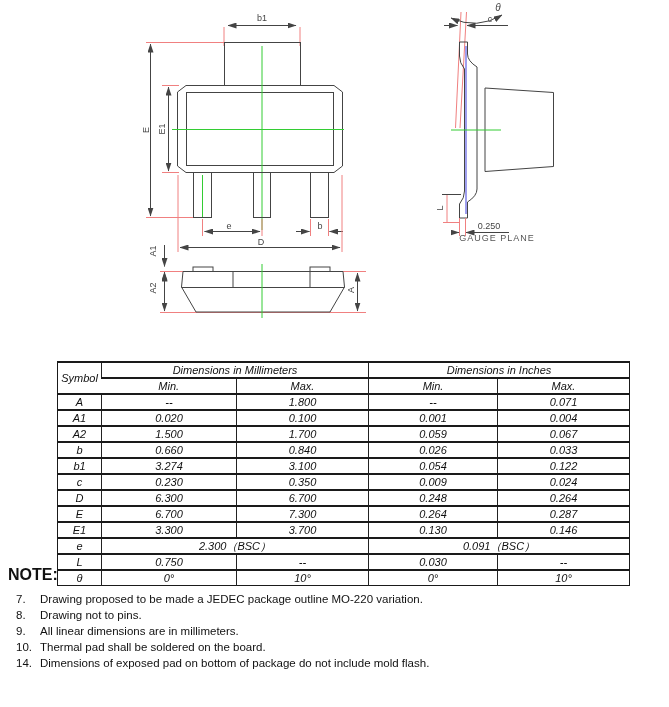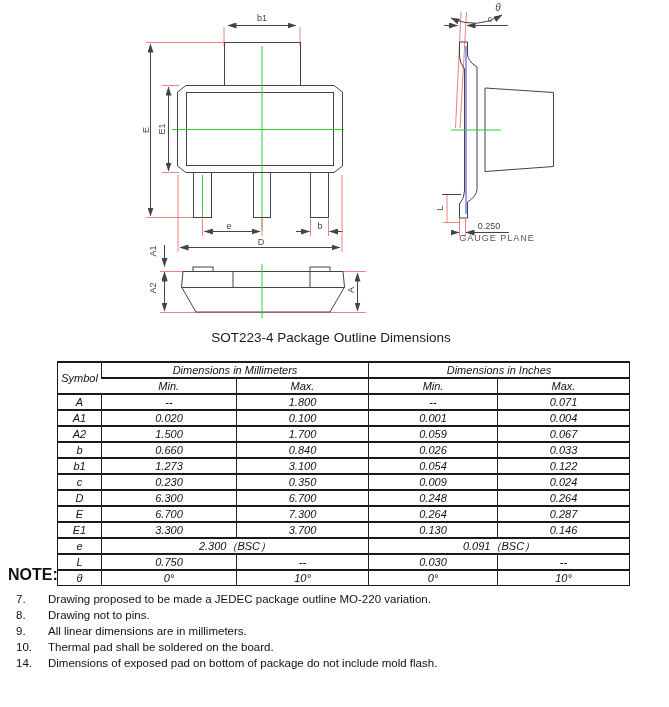--- a/index.html
+++ b/index.html
@@ -17,21 +17,21 @@
              table-layout:fixed;font-size:11px;color:#111;border:1.5px solid #1a1a1a;font-style:italic;}
   #dim-table th,#dim-table td{border-left:1px solid #222;border-top:2px solid #1a1a1a;
              text-align:center;vertical-align:middle;padding:0;height:14px;line-height:13px;
              font-weight:normal;overflow:hidden;}
   #dim-table th:first-child,#dim-table td:first-child{border-left:none;}
   #notes{position:absolute;left:0;top:568px;width:669px;font-size:11.5px;color:#111;}
   #notes .heading{margin-left:8px;font-weight:bold;font-size:16px;line-height:14px;}
   #notes .items{margin-top:9px;}
   .note-item{position:relative;height:16px;line-height:16px;}
   .note-num{position:absolute;left:16px;}
-  .note-text{position:absolute;left:40px;margin-left:8px;}
+  .note-text{position:absolute;left:40px;}
 </style>
 </head>
 <body>
 
 <div id="page">
 
   <svg id="drawings" width="669" height="326" viewBox="0 0 669 326">
     <defs>
       <marker id="arrow" markerWidth="9" markerHeight="6" refX="8.5" refY="3" orient="auto-start-reverse" markerUnits="userSpaceOnUse">
         <path d="M0,0 L9,3 L0,6 Z" fill="#444"></path>
@@ -142,21 +142,20 @@
   <div class="dim-label" style="left:261px;top:242px">D</div>
   <div class="dim-label vert" style="left:153px;top:251px">A1</div>
   <div class="dim-label vert" style="left:153px;top:288px">A2</div>
   <div class="dim-label vert" style="left:351px;top:290px">A</div>
   <div class="dim-label theta" style="left:498px;top:8px">θ</div>
   <div class="dim-label" style="left:490px;top:19px">c</div>
   <div class="dim-label vert" style="left:440px;top:208px">L</div>
   <div class="dim-label" style="left:489px;top:226px">0.250</div>
   <div class="dim-label small-caps" style="left:497px;top:238px">GAUGE PLANE</div>
 
-  <div id="title">SOT223-4 Package Outline Dimensions</div>
 
   <table id="dim-table">
     <colgroup>
       <col style="width:44px">
         <col style="width:135px">
         <col style="width:132px">
       <col style="width:129px">
         <col style="width:132px">
     </colgroup>
     <thead>
@@ -196,21 +195,21 @@
         </tr>
         <tr>
           <td colspan="1">b</td>
           <td colspan="1">0.660</td>
           <td colspan="1">0.840</td>
           <td colspan="1">0.026</td>
           <td colspan="1">0.033</td>
         </tr>
         <tr>
           <td colspan="1">b1</td>
-          <td colspan="1">1.273</td>
+          <td colspan="1">3.274</td>
           <td colspan="1">3.100</td>
           <td colspan="1">0.054</td>
           <td colspan="1">0.122</td>
         </tr>
         <tr>
           <td colspan="1">c</td>
           <td colspan="1">0.230</td>
           <td colspan="1">0.350</td>
           <td colspan="1">0.009</td>
           <td colspan="1">0.024</td>

